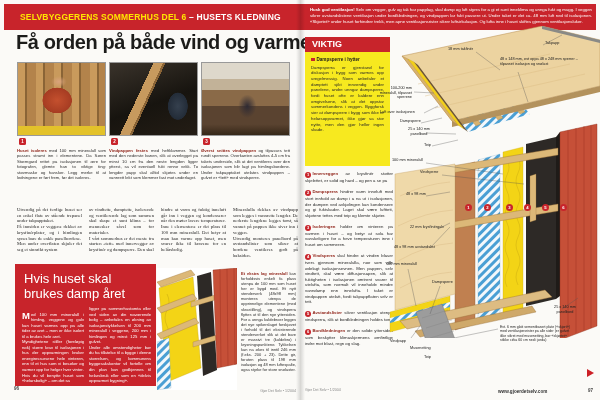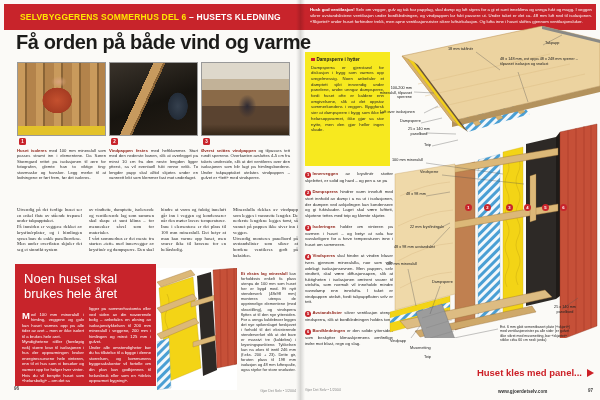--- a/index.html
+++ b/index.html
@@ -111,21 +111,21 @@
 På innsiden er veggene dekket av krysfinérplater, og i himlingen synes bare de enkle panelbordene.
 Men under overflaten skjuler det seg et sinnrikt system</div>
   <div class="abs bodycol" style="left:89px;">av vindtette, damptette, isolerende og ventilerende lag som sammen skal skape et sunt klima – for mennesker såvel som for materialer.
 I vårt sommerhus er det meste fra starten «tett» med innervegger av krysfinér og dampsperre. Den skal</div>
   <div class="abs bodycol" style="left:161px;">hindre at varm og fuktig inneluft går inn i veggen og kondenserer når den møter lavere temperaturer.
 Inne i elementene er det plass til 100 mm mineralull. Det betyr at man kan varme opp huset, men svarer ikke til kravene for en helårsbolig.</div>
   <div class="abs bodycol" style="left:233px;">Mineralulla dekkes av vindpapp som legges i vannrette lengder. De nederste lengdene legges først, så vannet på pappen ikke siver inn i veggen.
 Utvendig monteres panelbord på avstandslister som sikrer at bordene ventileres godt på baksiden.</div>
 
   <div class="abs redbox"></div>
-  <div class="abs redbox-title">Noen huset skal brukes hele året</div>
+  <div class="abs redbox-title">Hvis huset skal brukes damp året</div>
   <div class="abs redbox-col" style="left:22px;">
     <span class="dropcap">M</span><span>ed 100 mm mineralull i himling, veggene og gulv kan huset varmes opp på alle tider av året – men er ikke isolert til å brukes hele året.
 Myndighetene stiller (foreløpig nok) større krav til isolasjonen i hus der oppvarmingen bruker energiressursene hele vinteren, enn til et hus som vi besøker og varmer opp for helger hver vinter.
 Hvis du vil benytte huset som «helårsbolig» – om det så</span>
   </div>
   <div class="abs redbox-col" style="left:89px;">ligger på sommerhustomta eller ved siden av din nåværende bolig – anbefales en økning av isolasjonstykkelsen til 200 mm mineralull i veggene, 200 mm i himlingen og minst 125 mm i gulvet.
 Under alle omstendigheter bør du ha tillatelse til å bygge i denne størrelsen, og kommunens byggesakskontor vil fortelle om din plan kan godkjennes til helårsbruk eller som en «delvis oppvarmet bygning».</div>
 
   <div class="abs inset-illu">
     <svg width="80" height="122" viewBox="0 0 80 122" xmlns="http://www.w3.org/2000/svg">
@@ -151,20 +151,21 @@
   </div>
   <div class="abs insetcap">
     <span class="lead">Et ekstra lag mineralull </span><span>kan forholdsvis enkelt få plass utenpå de 100 mm som huset her er bygd med. Et nytt stenderverk (48x98 mm) monteres utenpå de opprinnelige elementene (med skråstilling), og vindsperra flyttes ut til den nye yttersiden. For å unngå kuldebroer legges det nye spikerslaget forskjøvet i forhold til det eksisterende stenderverket slik at det bare er massivt tre (kuldebro) i krysningspunktene. Tykkelsen kan nå økes til inntil 246 mm (f.eks. 200 + 23). Dette gir, foruten plass til 198 mm isolasjon og 48 mm luftespalte, også styrke for store snølaster.</span>
   </div>
 
   <div class="abs pagenum-l">96</div>
   <div class="abs footer-l">Gjør Det Selv • 1/2004</div>
 
   <div class="abs gutter"></div>
 
+  <div class="abs viktig-head">VIKTIG</div>
   <div class="abs viktig-body">
     <div class="viktig-item-title">
       <span class="viktig-bullet"></span><span>Dampsperre i hytter</span>
     </div>
     <div class="viktig-text">Dampsperra er gjenstand for diskusjon i bygg som varmes opp uregelmessig. Noen anbefaler et damptett sjikt innvendig under panelene, andre unngår dampsperre, fordi huset ofte er kaldere enn omgivelsene, slik at det oppstår sommerkondens i veggen. Byggforsk sier at dampsperre i bygg som ikke er helårsoppvarmet, ikke gjør så stor nytte, men den gjør heller ingen skade.</div>
   </div>
 
   <div class="abs nlist">
     <div class="nitem"><span class="ncirc">1</span><span class="lead">Innerveggen </span><span>av krysfinér støtter skjelettet, er solid og hard – og pen å se på</span></div>
     <div class="nitem"><span class="ncirc">2</span><span class="lead">Dampsperra </span><span>hindrer varm inneluft med stort innhold av damp i å nå ut i isolasjonen, der dampen ved avkjølingen kan kondensere og gi fuktskader. Laget skal være lufttett, skjøtene tettes med teip og klemte skjøter.</span></div>
@@ -272,19 +273,18 @@
 panelbord</div>
   <div class="lbl note" style="left:500px;top:325px;width:74px;">Evt. 6 mm glatt sementbasert plate («skjørt») med ventilasjonsrister på alle sider (er gulvet ikke sikret med musenetting, bør «skjørtet» stikke cirka 60 cm ned i jorda)</div>
 
   <div class="dcirc" style="left:465px;">1</div>
   <div class="dcirc" style="left:484px;">2</div>
   <div class="dcirc" style="left:506px;">3</div>
   <div class="dcirc" style="left:524px;">4</div>
   <div class="dcirc" style="left:542px;">5</div>
   <div class="dcirc" style="left:560px;">6</div>
 
-  <div class="abs teaser">Huset kles med panel...</div>
   <div class="abs arrow"></div>
   <div class="abs footer-r-left">Gjør Det Selv • 1/2004</div>
   <div class="abs footer-url">www.gjoerdetselv.com</div>
   <div class="abs pagenum-r">97</div>
 
 </div>
 
 </body></html>

